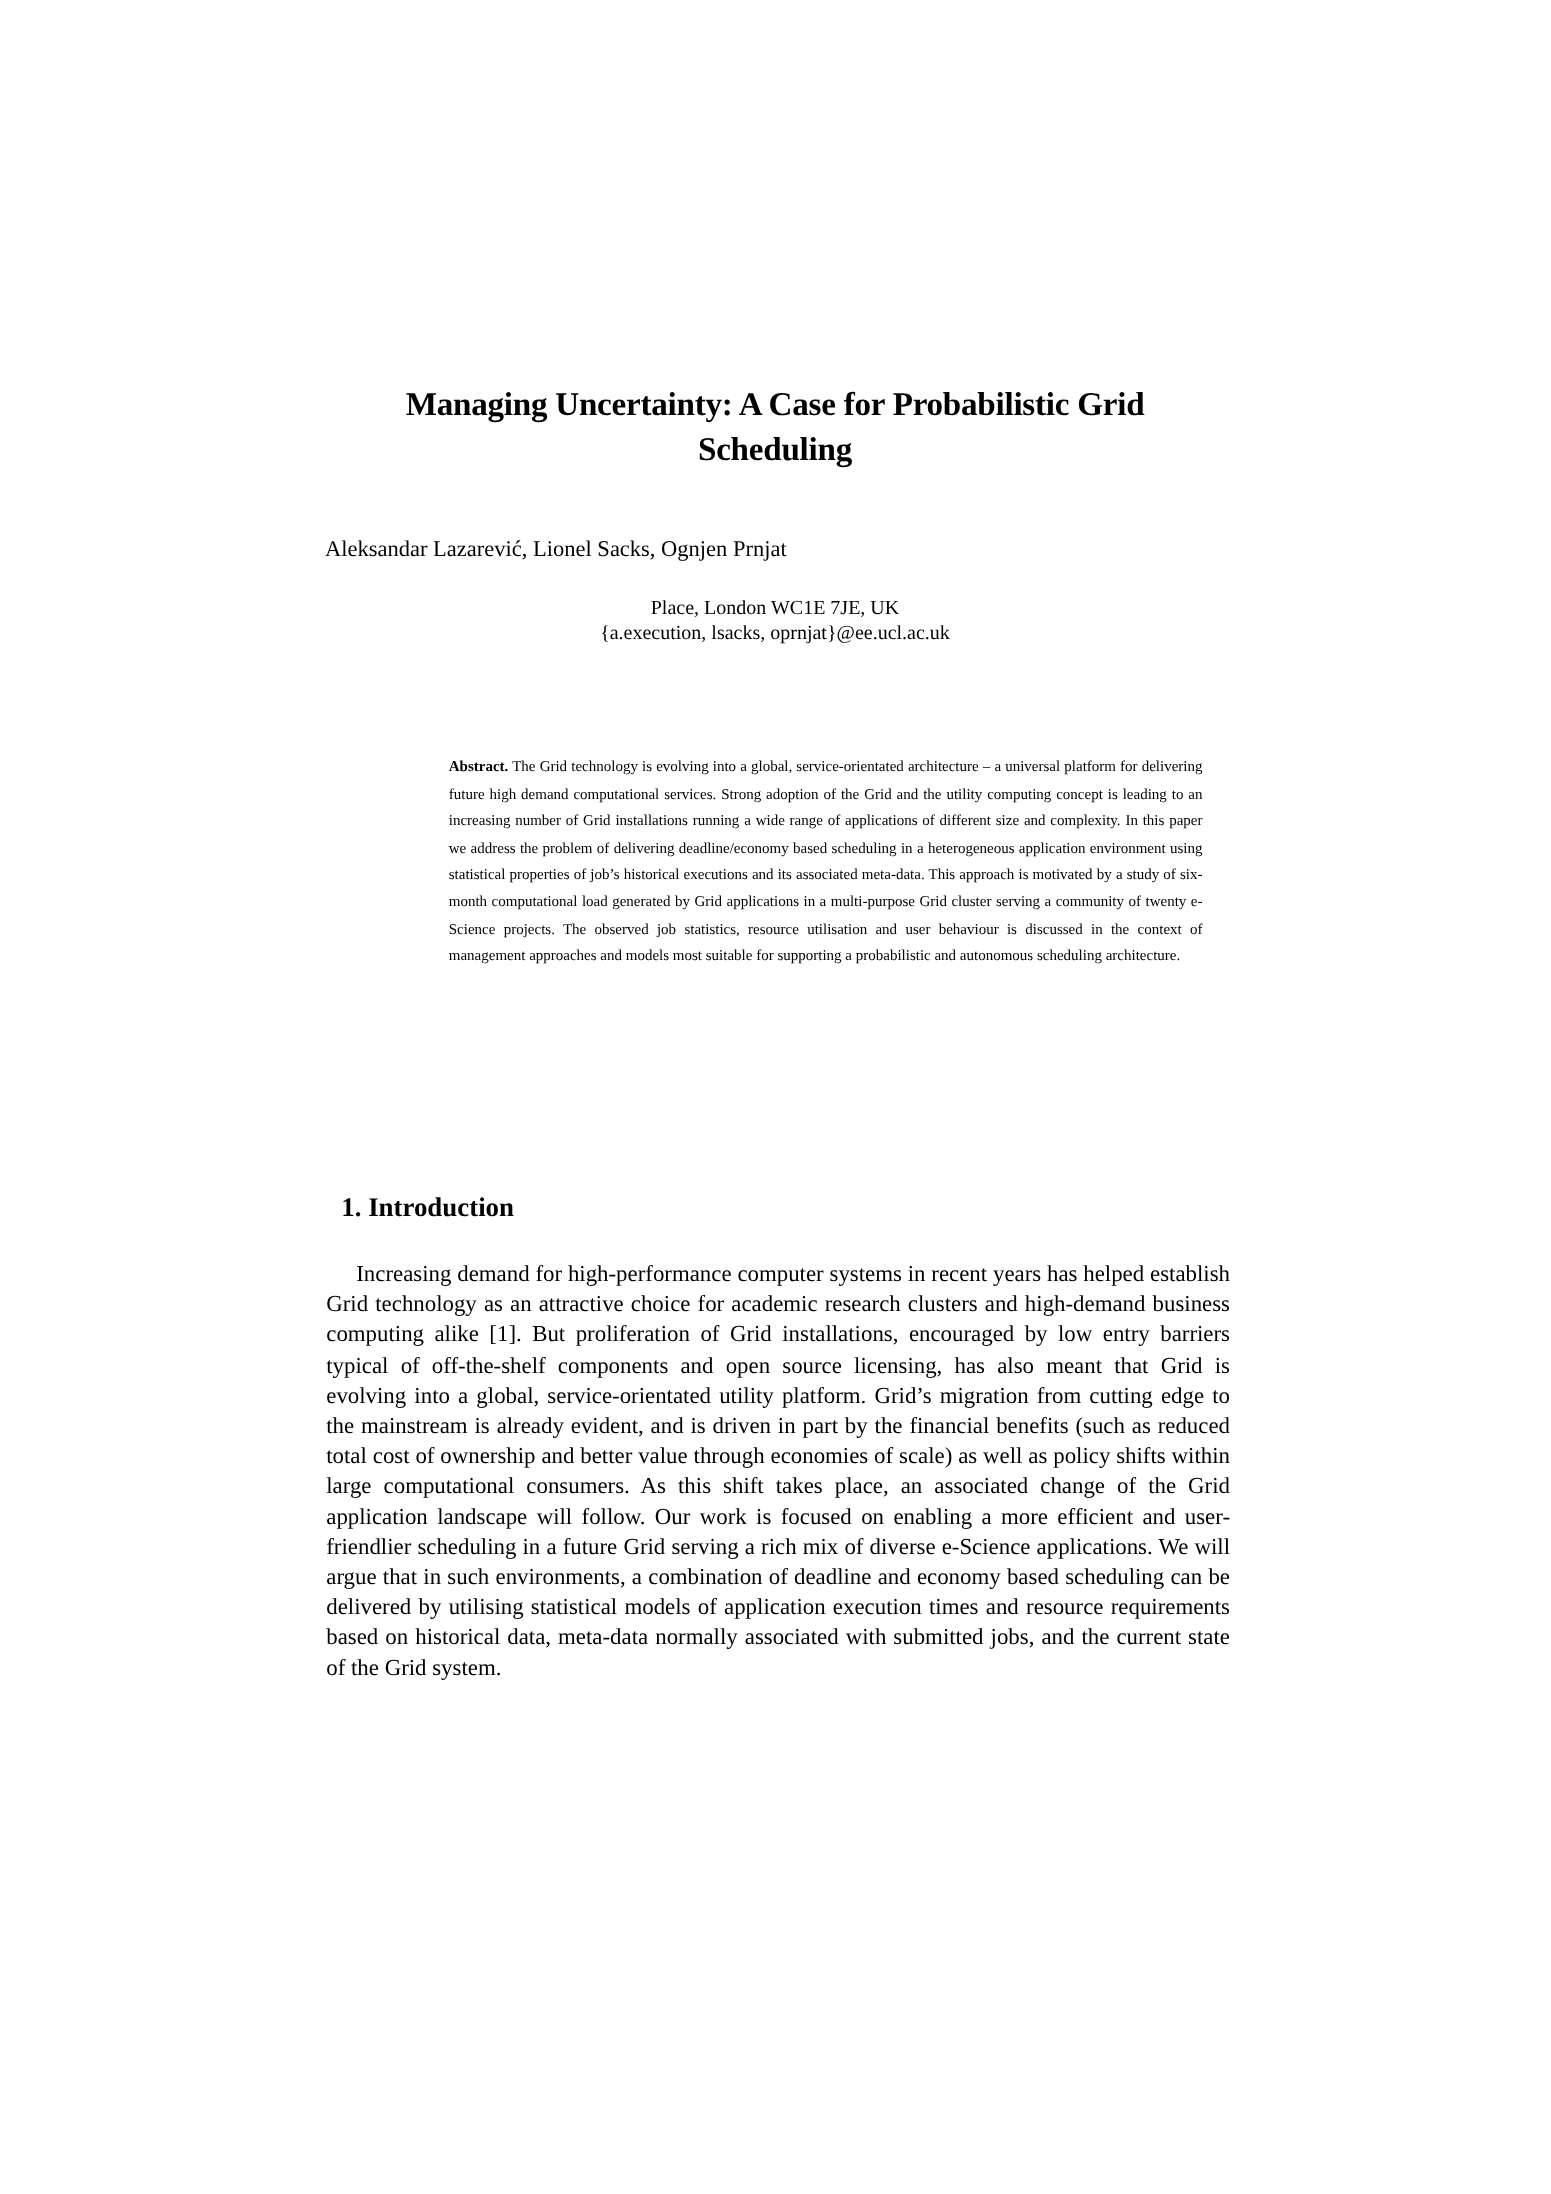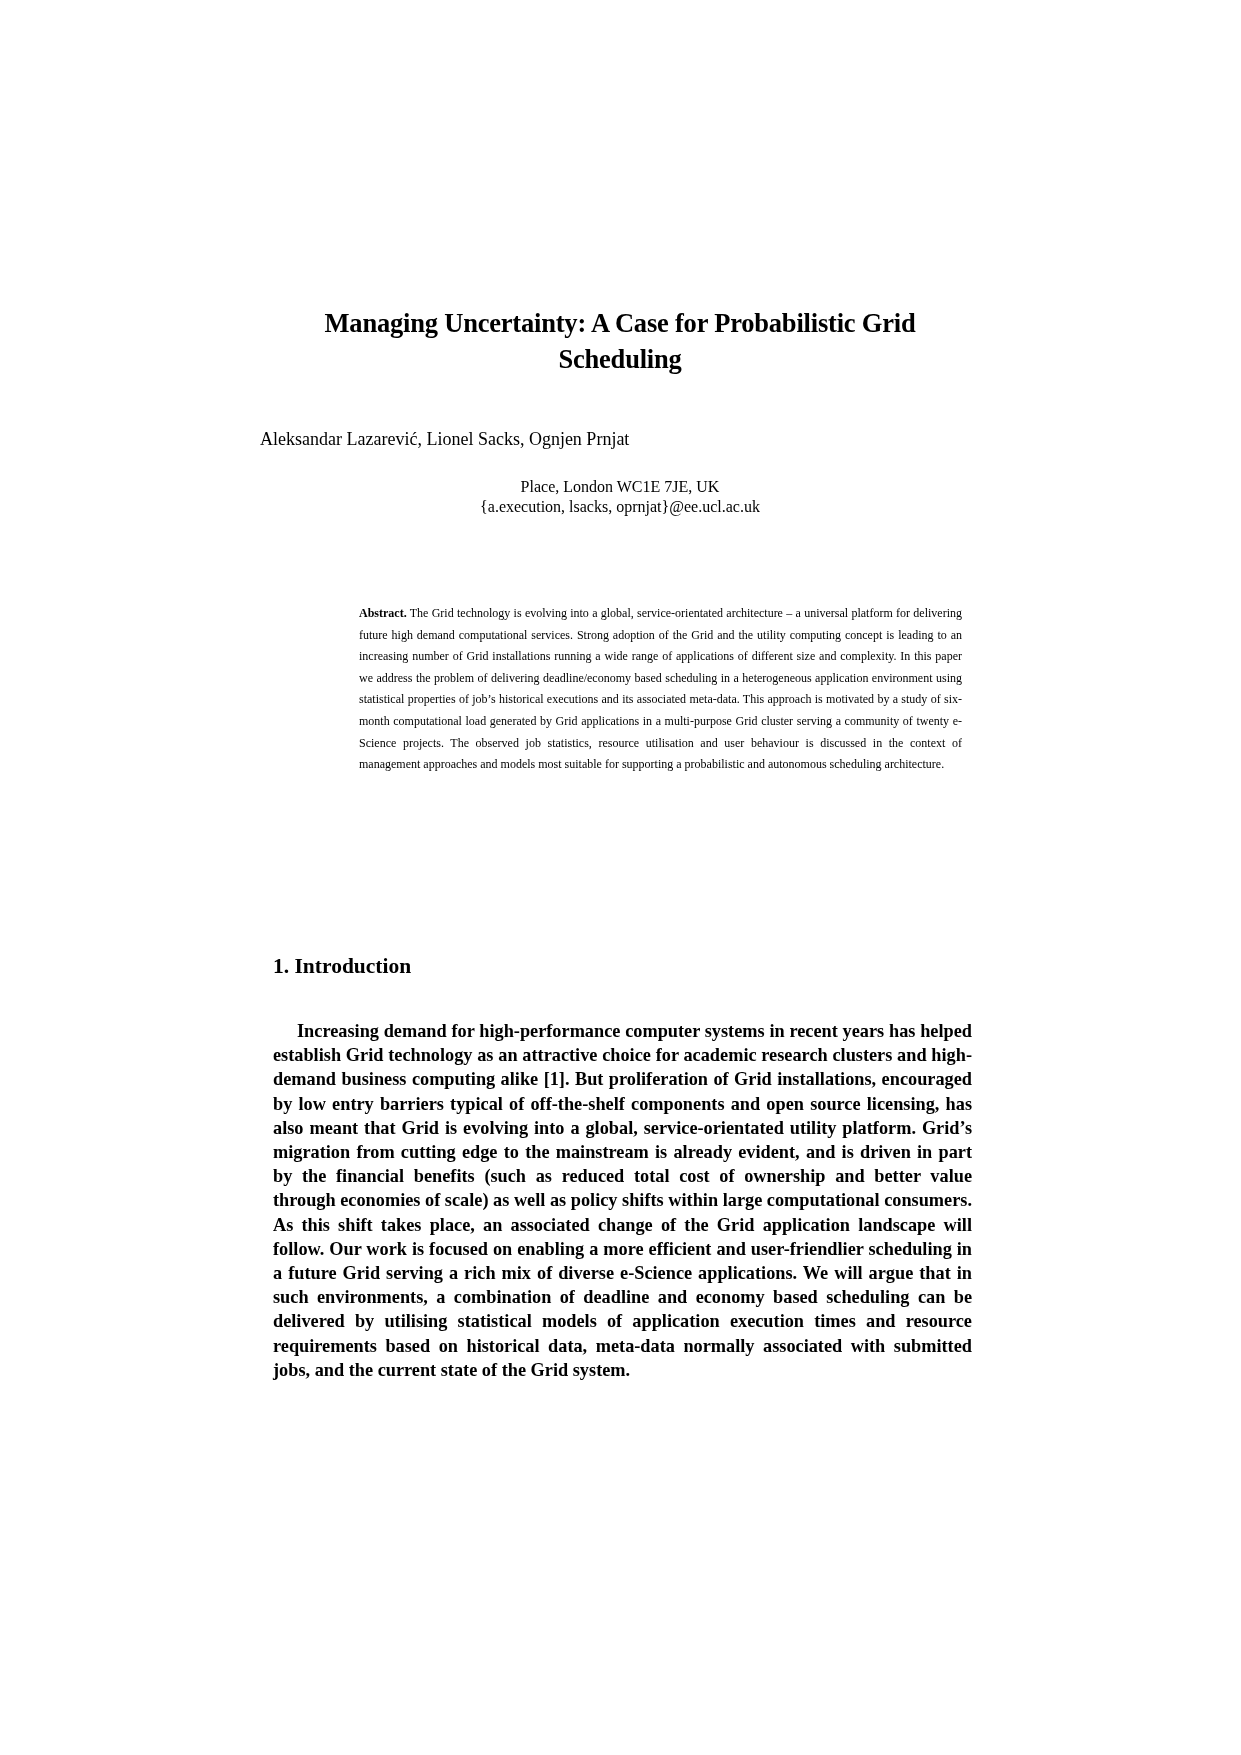--- a/index.html
+++ b/index.html
@@ -72,23 +72,22 @@
     .body-text {
       position: absolute;
       left: 261px;
       top: 1007px;
       width: 723px;
       font-size: 18.3px;
       line-height: 24.2px;
       text-align: justify;
     }
     .body-text p {
-      margin: 12px;
+      margin: 0;
       text-indent: 24px;
-      font-weight: bold;
     }
     .body-text p.last-line-justify {
       text-align-last: justify;
     }
   </style>
 </head>
 <body>
 
 <div class="page">
 

